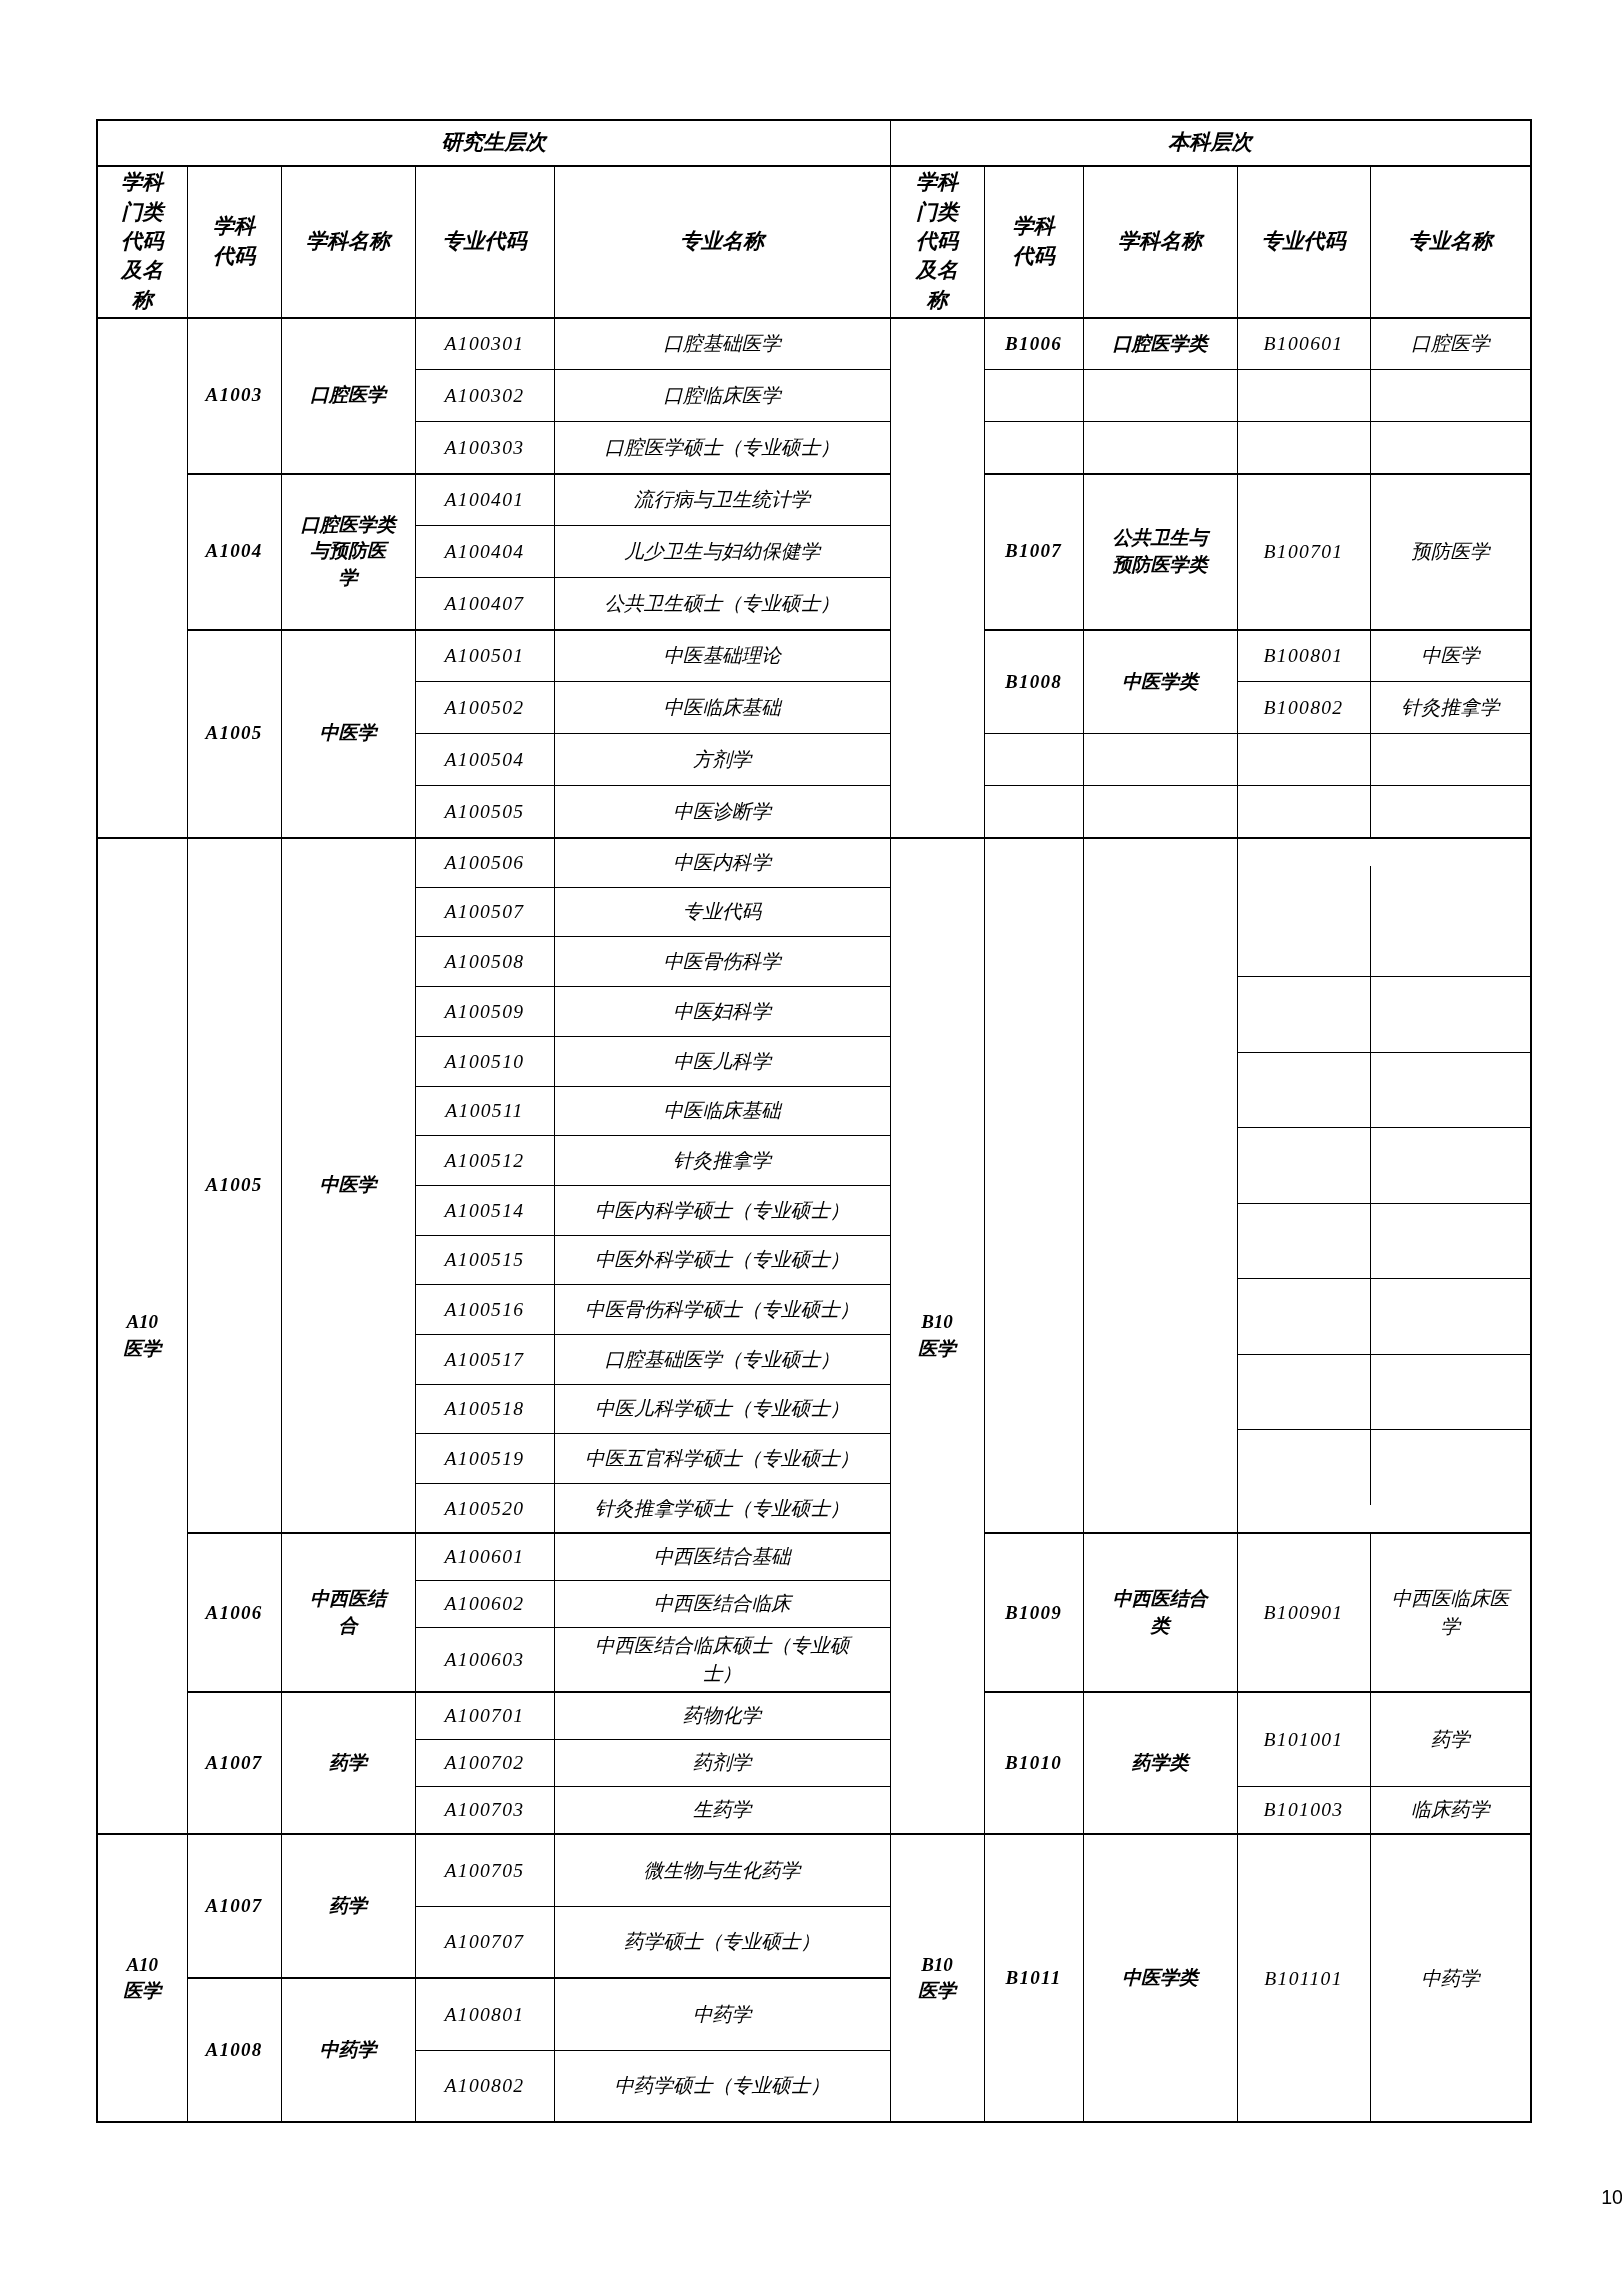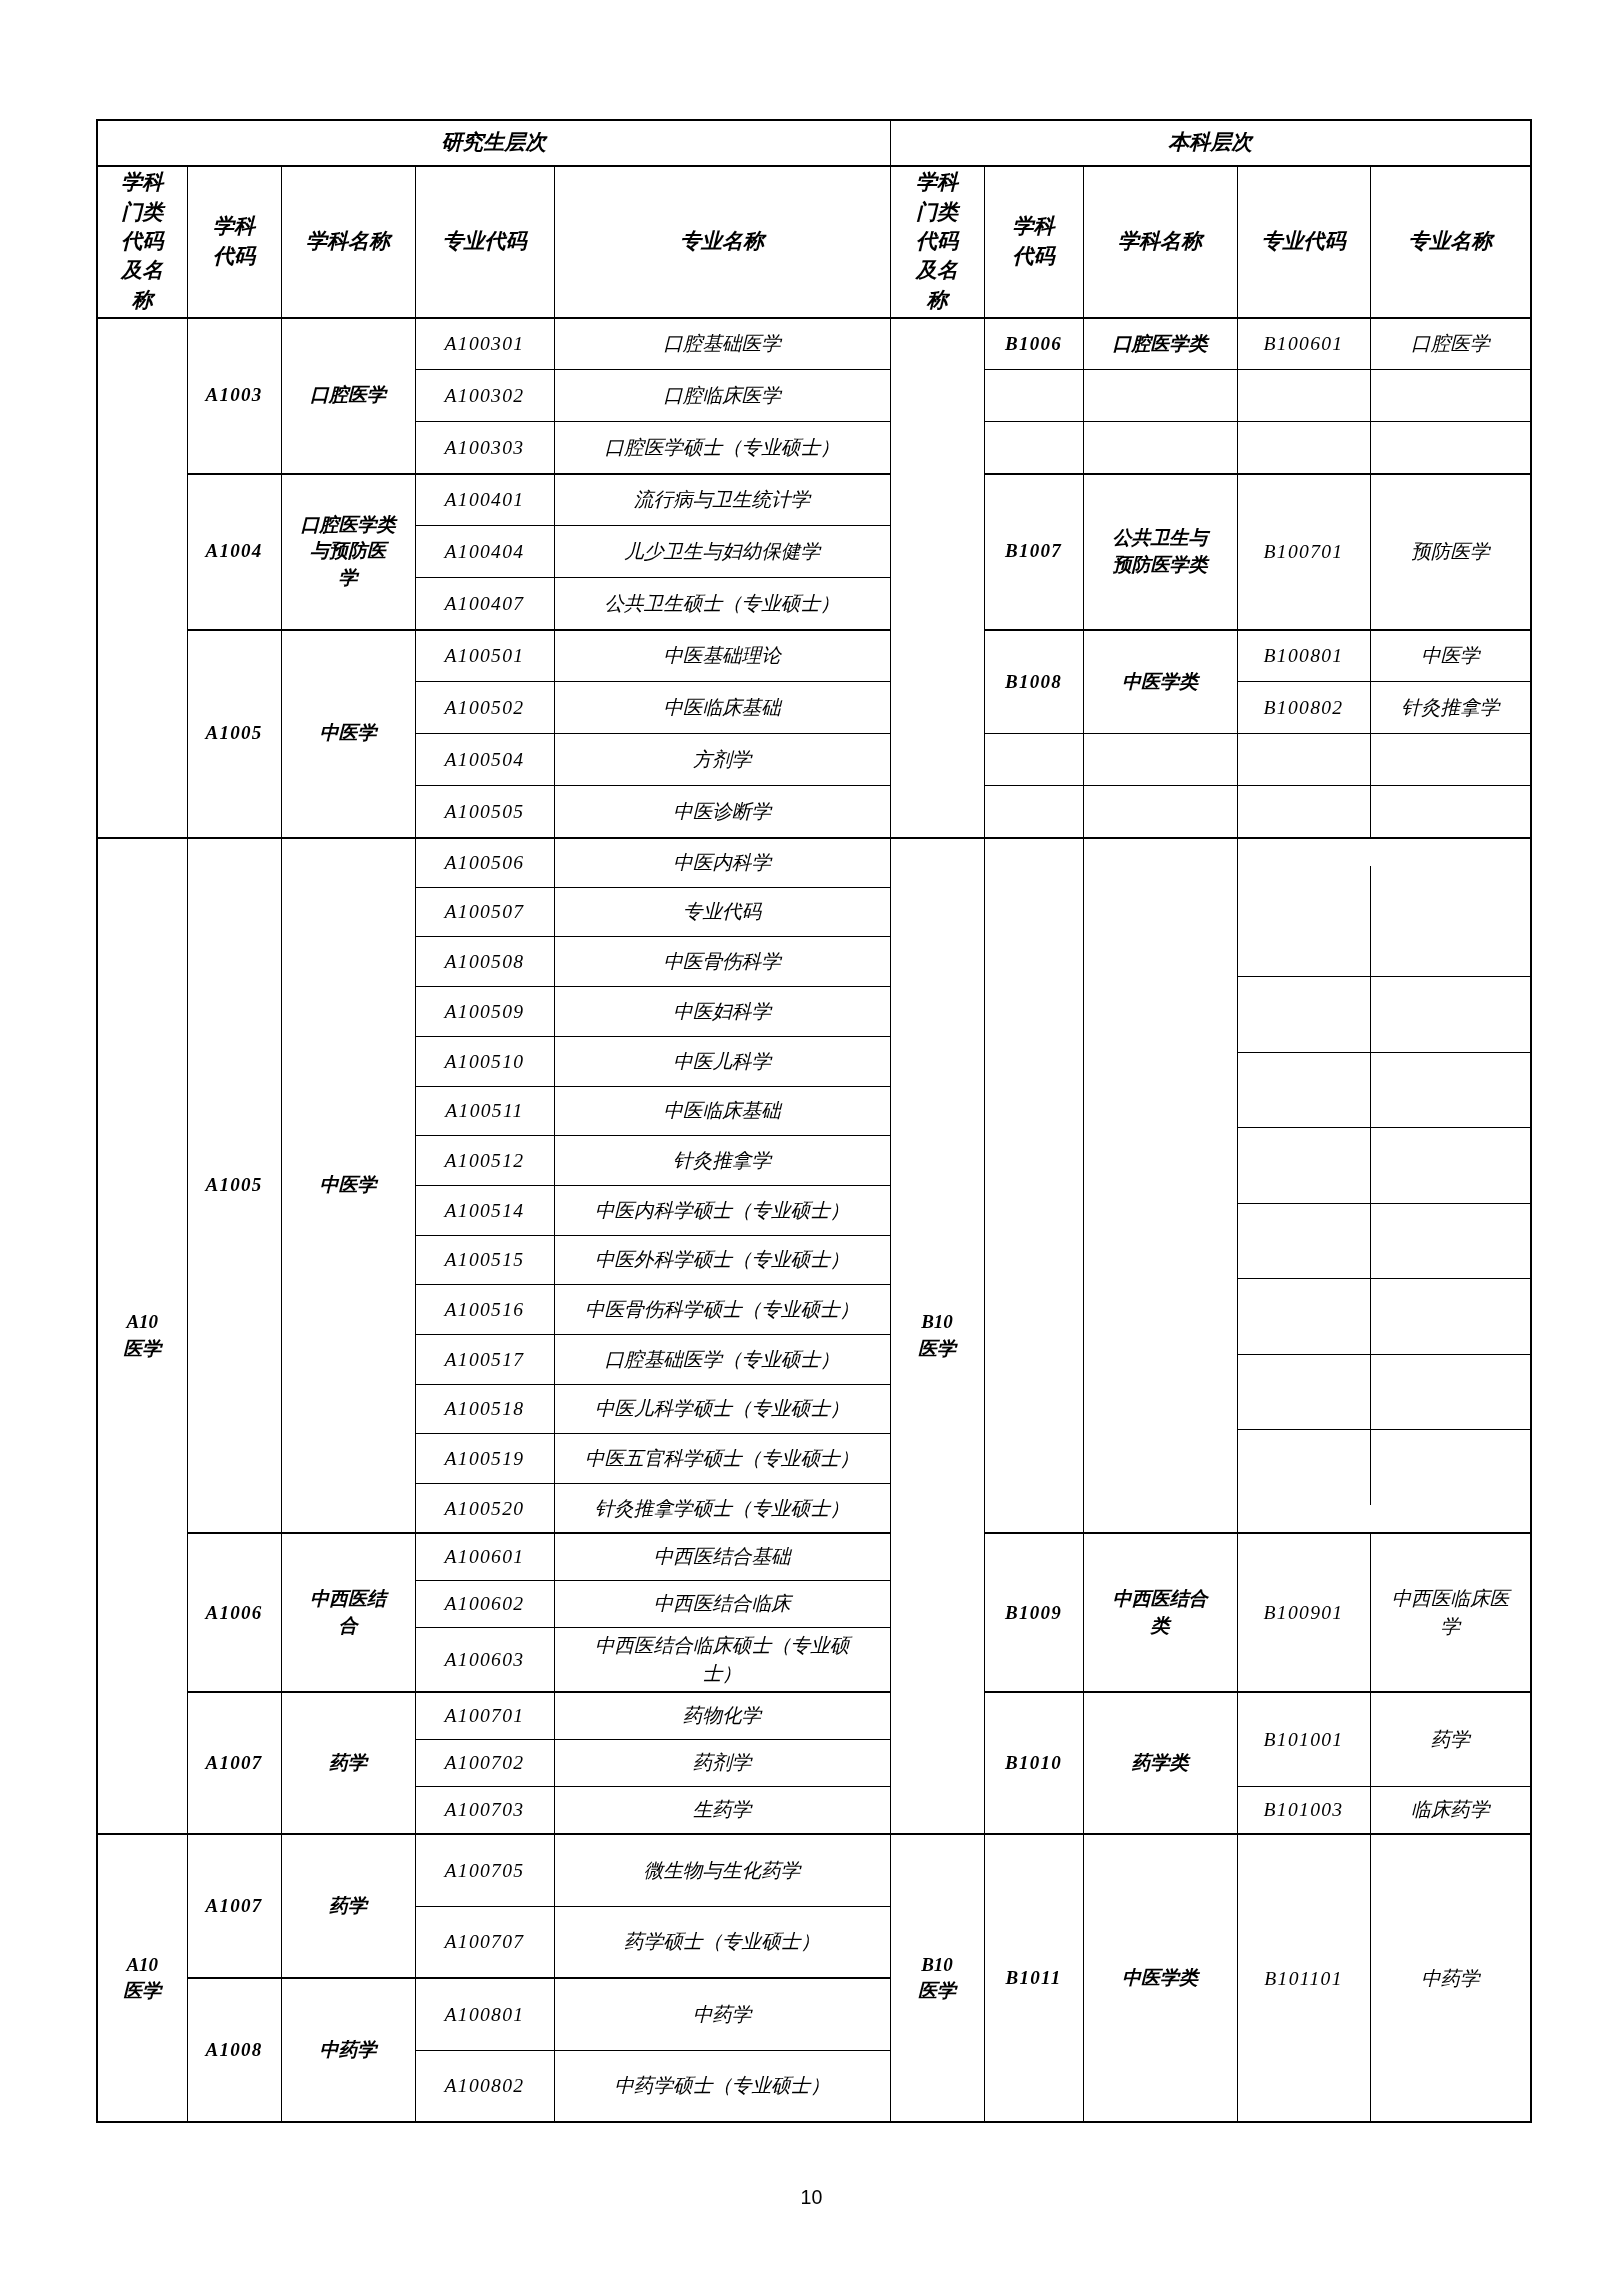--- a/index.html
+++ b/index.html
@@ -27,21 +27,21 @@
   .code{letter-spacing:1.3px;}
   td.subgrid-td{padding:0;vertical-align:top;}
   .subgrid{display:flex;flex-direction:column;height:639px;}
   .sg-row{display:flex;flex:1 1 auto;border-bottom:1.3px solid #000;}
   .sg-row.sg-first{flex:0 0 110px;}
   .sg-row:last-child{border-bottom:none;}
   .sg-code{width:132px;border-right:1.3px solid #000;}
   .sg-name{flex:1;}
   .pagenum{
     position:absolute;left:0;top:2186px;width:100%;
-    text-align:center;font-size:19.6px;
+    text-align:right;font-size:19.6px;
     font-family:"Liberation Sans","DejaVu Sans",sans-serif;
   }
 </style>
 </head>
 <body>
 
 <div class="page">
   <table class="codes">
     <colgroup>
       <col style="width:90px">

